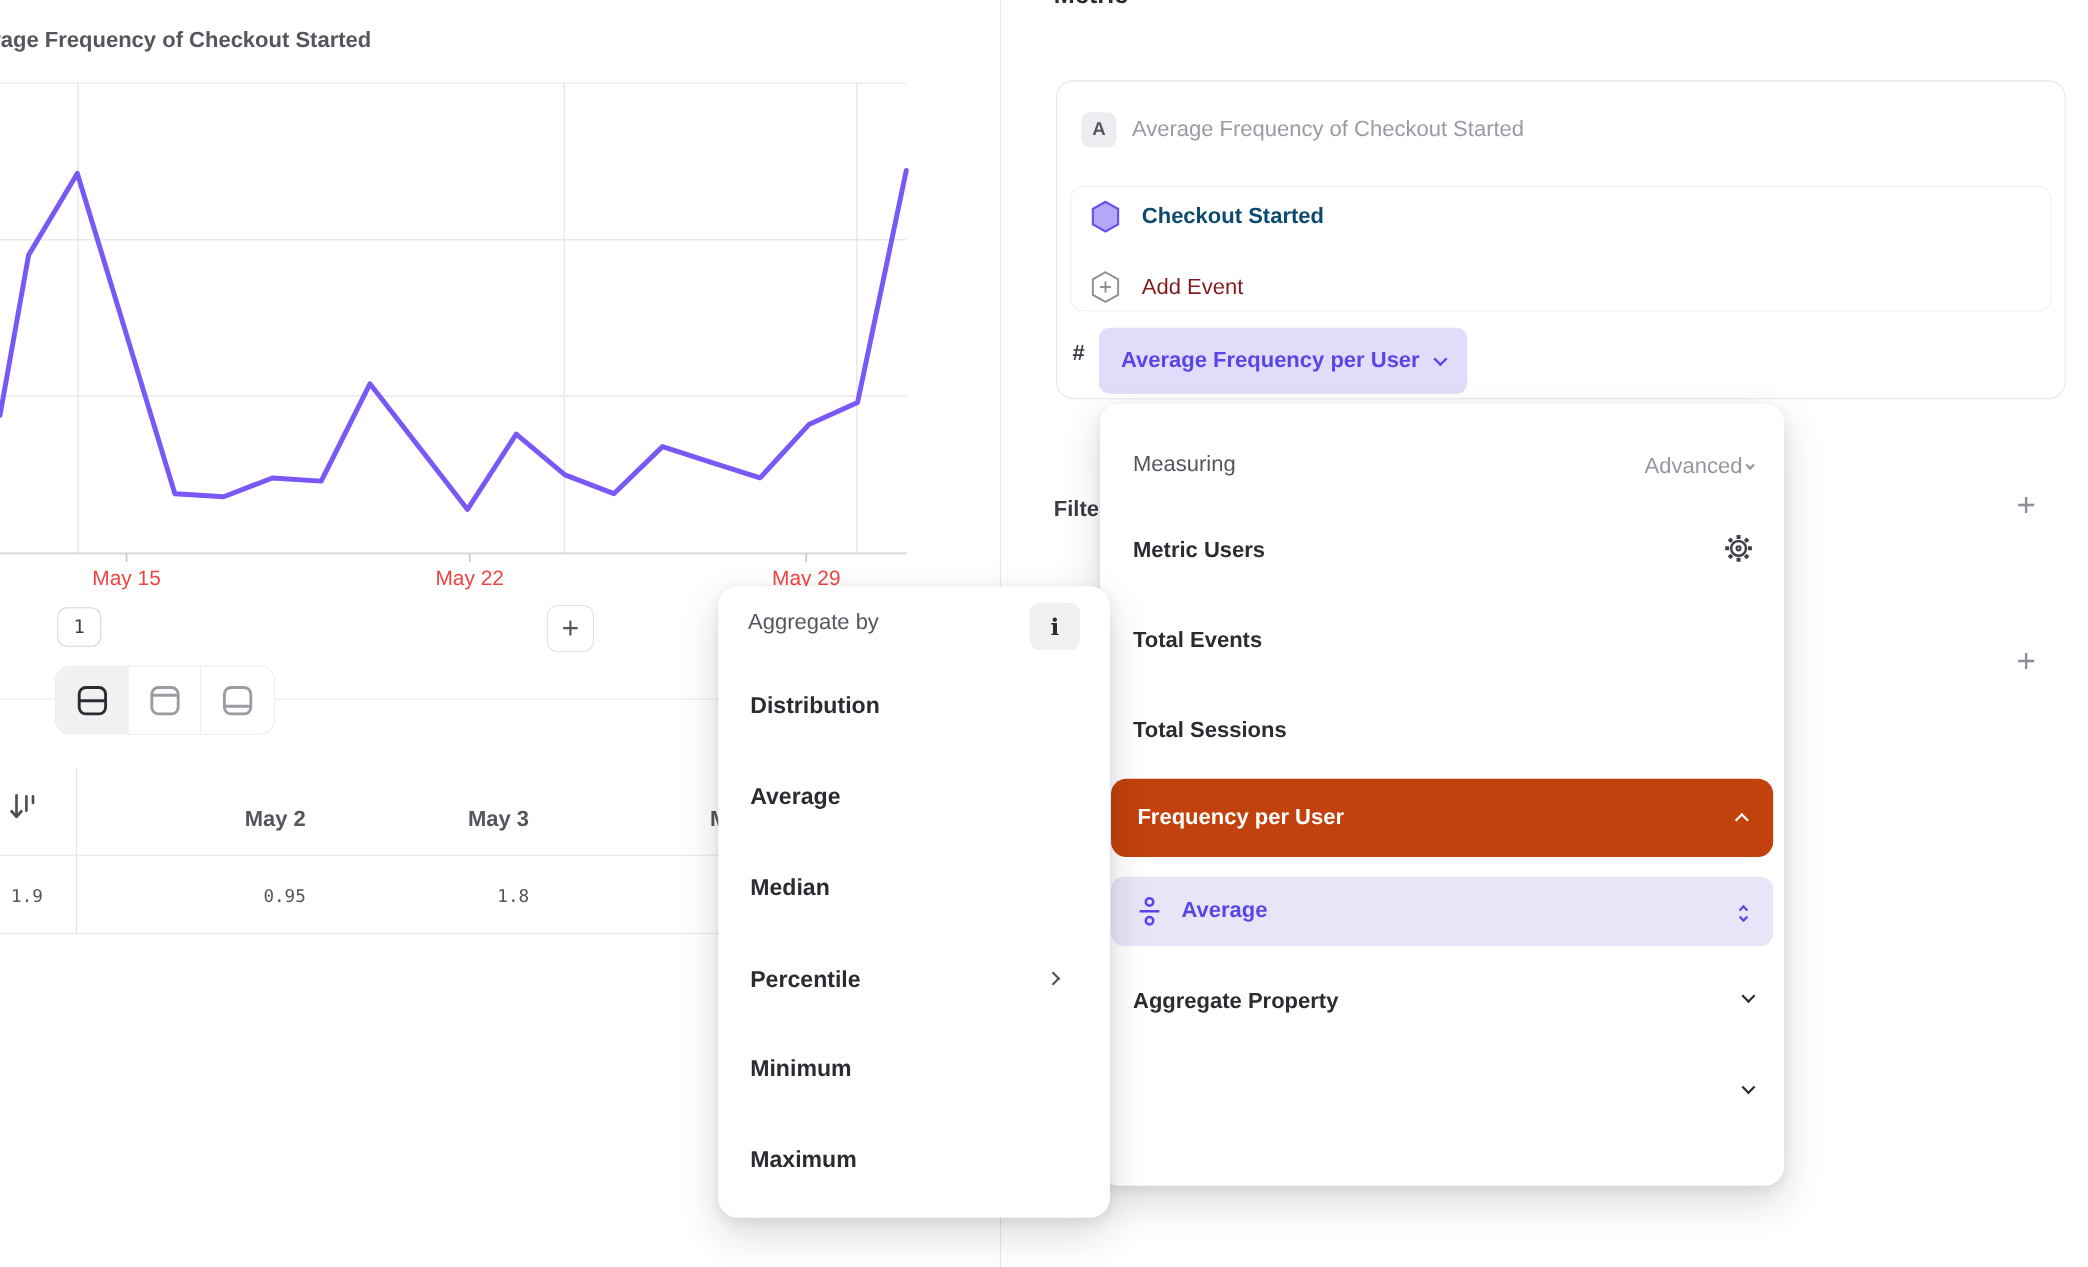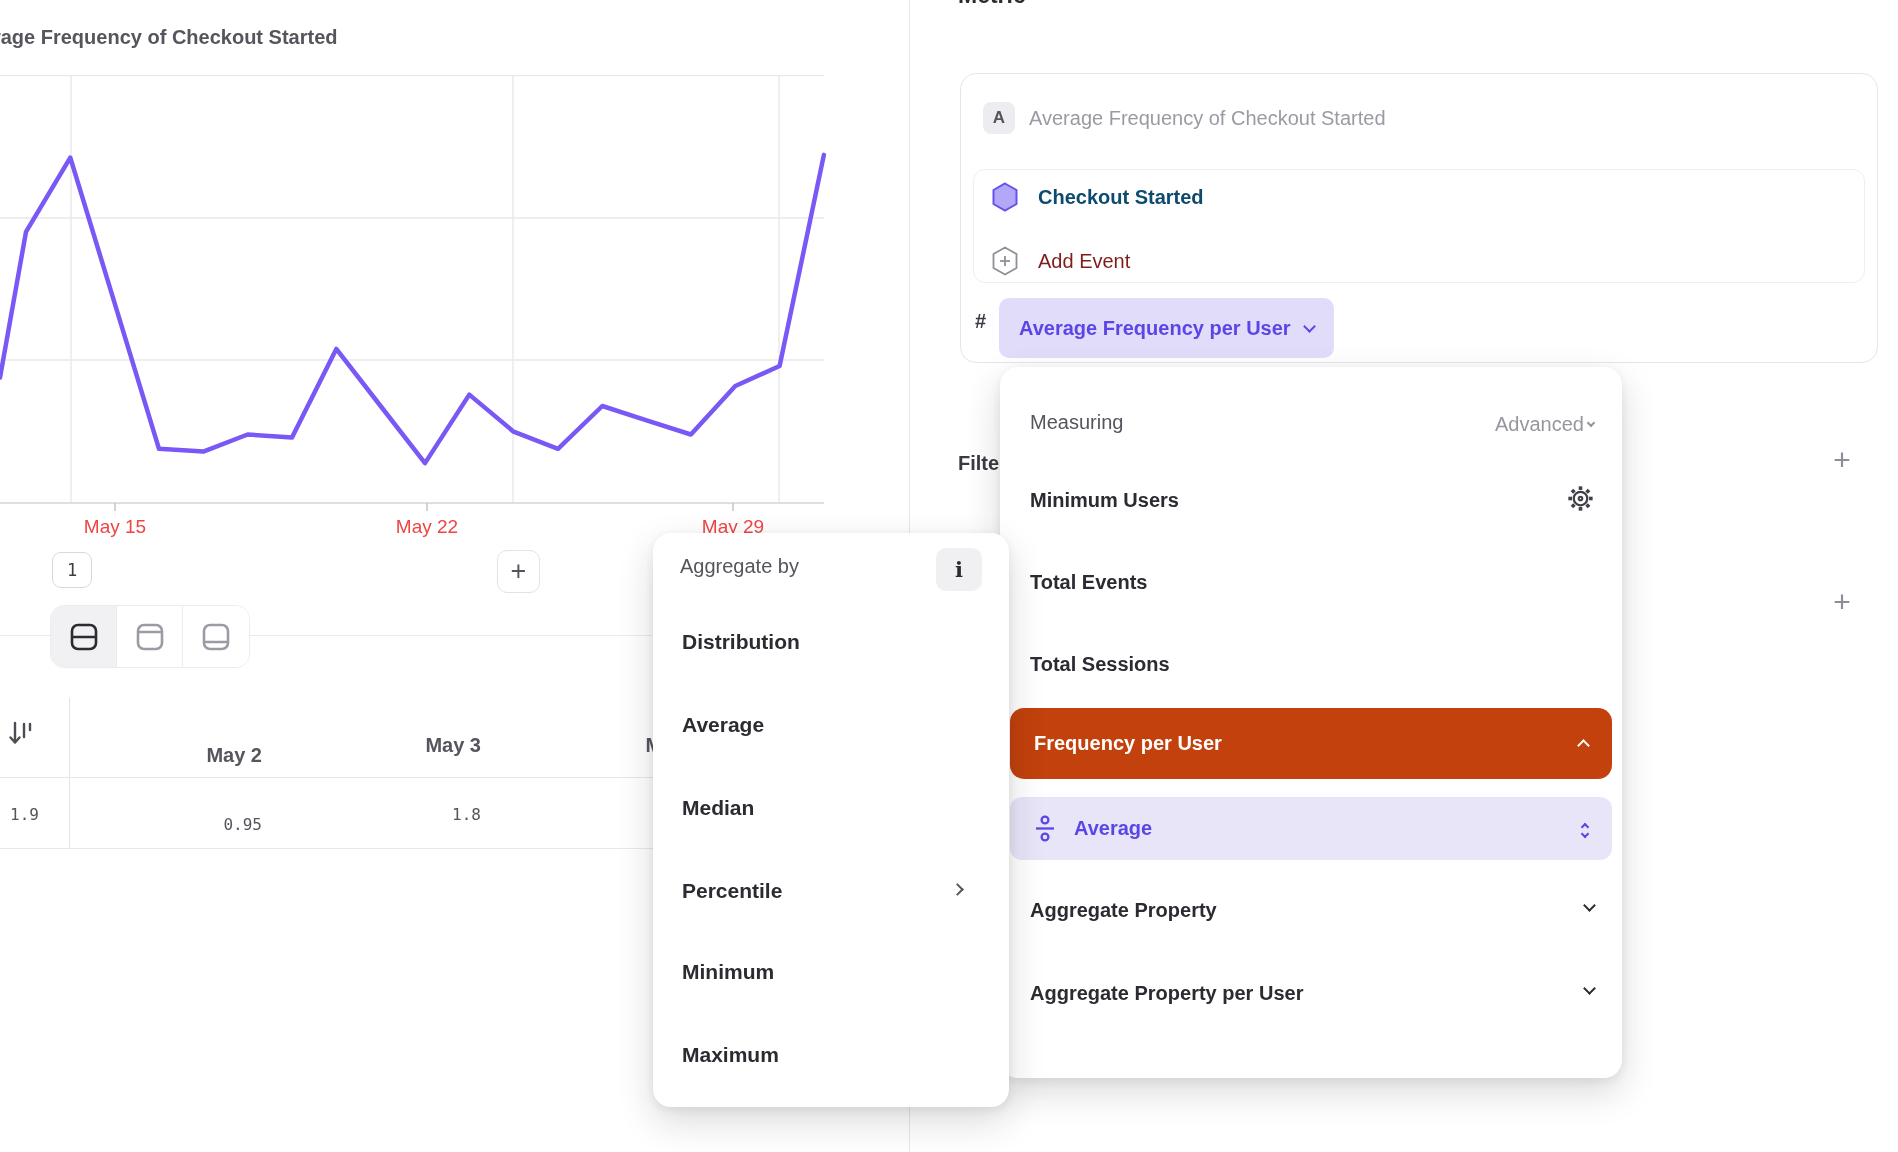--- a/index.html
+++ b/index.html
@@ -40,21 +40,21 @@
   .segment:last-child { border-right:none; }
   .segment.sel { background:#f1f0f3; }
 
   
   .tbl-colline { left:69px; top:698px; width:1px; height:151px; background:#e4e4e8; }
   .tbl-hborder { top:777px; left:0; width:653px; height:1px; background:#e8e8eb; }
   .tbl-rborder { top:848px; left:0; width:653px; height:1px; background:#e8e8eb; }
   .th-cell { top:727px; height:36px; line-height:36px; text-align:right; padding-right:82px; font-size:20px; font-weight:600; color:#55555e; }
   .td-cell { top:798px; height:34px; line-height:34px; text-align:right; padding-right:82px; font-family:"DejaVu Sans Mono", monospace; font-size:16px; color:#55555e; }
   .td-first { left:0; width:69px; padding-right:30px; }
-  .col2 { left:70px; width:274px;margin-top:10px; } .col3 { left:343px; width:220px; } .col4 { left:563px; width:220px; }
+  .col2 { left:86px; width:274px; } .col3 { left:343px; width:220px; } .col4 { left:563px; width:220px; }
   .sort-wrap { left:7px; top:719px; }
 
   
   .v-divider { left:909px; top:0; width:1px; height:1152px; background:#e6e6e9; }
 
   
   .metric-heading { left:958px; top:-18px; font-size:23px; font-weight:700; color:#2b2b31; }
   .metric-heading-plus { left:1843px; top:-26px; font-size:30px; font-weight:300; color:#6b6b75; }
   .metric-card { left:960px; top:73px; width:918px; height:290px; border:1px solid #e6e6ea; border-radius:16px; background:#fff; }
   .badge-a { left:22px; top:28px; width:32px; height:32px; background:#ededf1; border-radius:8px;
@@ -221,21 +221,21 @@
   <div class="abs panel-plus add-filter">+</div>
   <div class="abs panel-plus add-breakdown">+</div>
 
   <div class="abs popup measuring-menu">
     <div class="abs mm-header">Measuring</div>
     <div class="abs mm-advanced">
       <span>Advanced</span>
       <i class="chev down sm"></i>
     </div>
 
-    <div class="abs mm-item" style="top:115px">Minimum Users</div>
+    <div class="abs mm-item" style="top:115px">Metric Users</div>
     <div class="abs mm-gear">
       <svg width="27" height="27" viewBox="0 0 24 24">
         <g stroke="#3f3f48" fill="none">
           <circle cx="12" cy="12" r="6" stroke-width="2"></circle>
           <circle cx="12" cy="12" r="1.6" stroke-width="1.8"></circle>
           <g stroke-width="3.2">
             <line x1="12" y1="1.2" x2="12" y2="4.4"></line>
               <line x1="12" y1="19.6" x2="12" y2="22.8"></line>
             <line x1="1.2" y1="12" x2="4.4" y2="12"></line>
               <line x1="19.6" y1="12" x2="22.8" y2="12"></line>
@@ -265,21 +265,20 @@
       </svg>
       <span>Average</span>
       <span class="sorter">
         <i class="chev up sm"></i>
           <i class="chev down sm"></i>
       </span>
     </div>
 
     <div class="abs mm-item" style="top:525px">Aggregate Property</div>
     <i class="abs chev down mm-chev-right" style="top:538px"></i>
-    <div class="abs mm-item" style="top:608px">Aggregate Property per User</div>
     <i class="abs chev down mm-chev-right" style="top:621px"></i>
   </div>
 
   <div class="abs popup aggregate-menu">
     <div class="abs am-header">Aggregate by</div>
     <div class="abs am-info">i</div>
     <div class="abs am-item" style="top:91px">Distribution</div>
     <div class="abs am-item" style="top:174px">Average</div>
     <div class="abs am-item" style="top:257px">Median</div>
     <div class="abs am-item" style="top:340px">Percentile</div>

